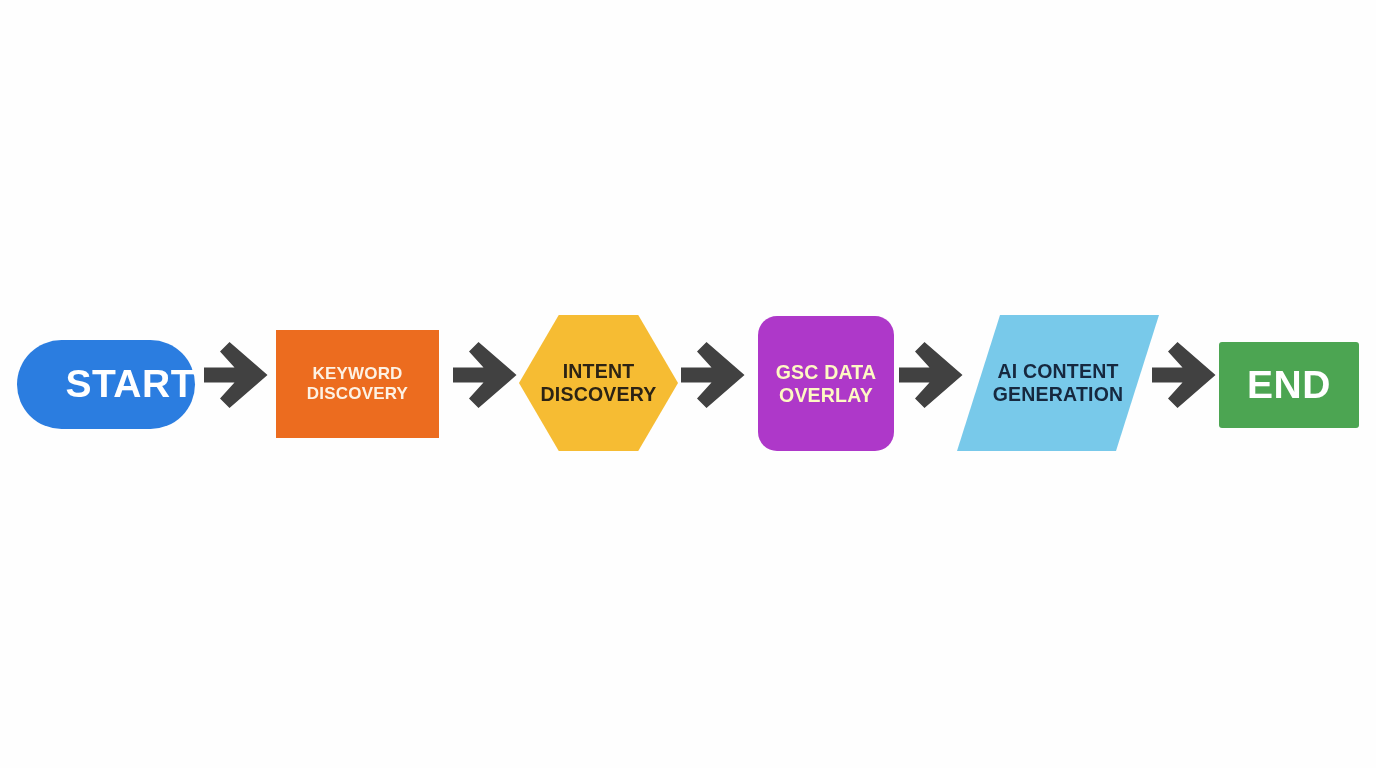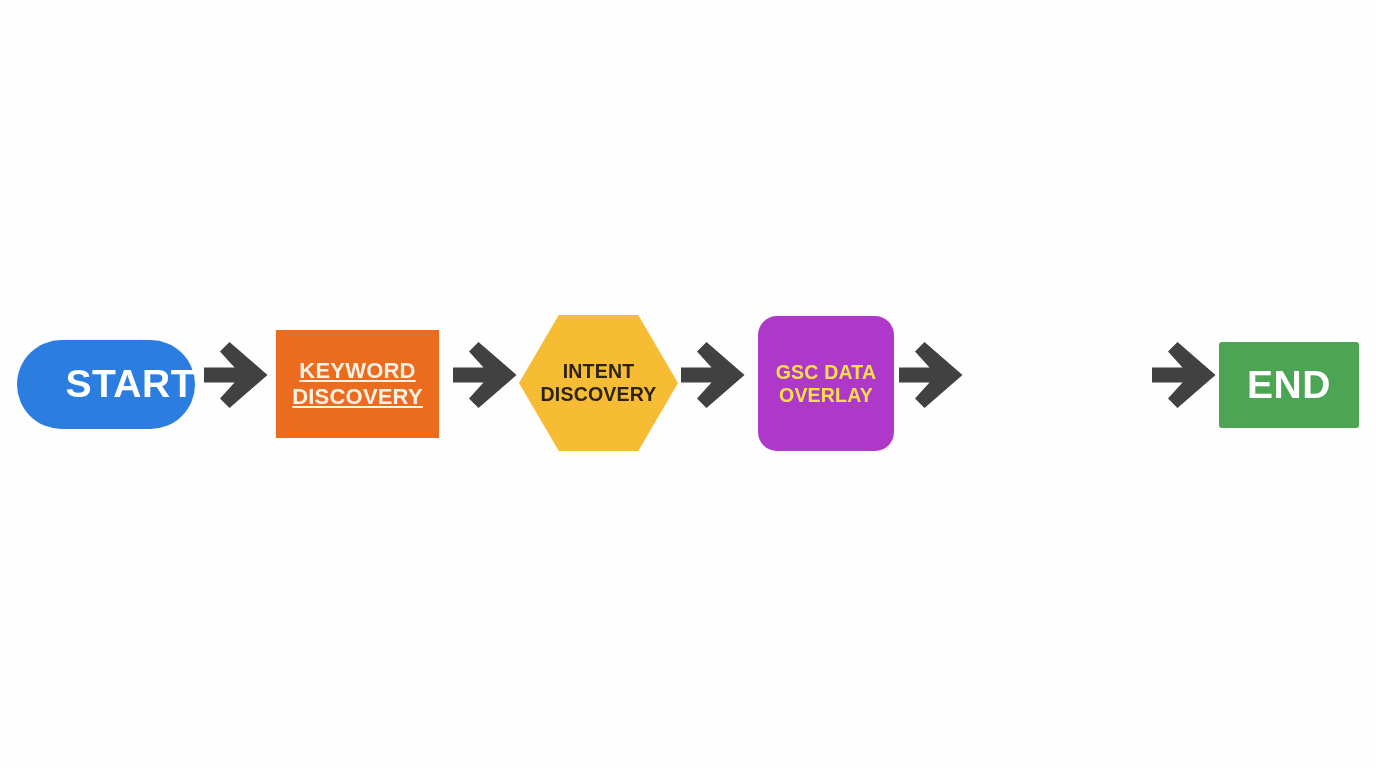--- a/index.html
+++ b/index.html
@@ -62,22 +62,21 @@
   #node-keyword {
     left: 276px;
     top: 330px;
     width: 163px;
     height: 108px;
     background: #ec6c1f;
     border-radius: 0;
   }
   #node-keyword .label {
     color: #fdf2e4;
-    font-size: 22px;
-    text-decoration: underline;
+    font-size: 17px;
   }
 
   
   #node-intent {
     left: 519px;
     top: 315px;
     width: 159px;
     height: 136px;
     background: #f6bc33;
     clip-path: polygon(25% 0%, 75% 0%, 100% 50%, 75% 100%, 25% 100%, 0% 50%);
@@ -90,21 +89,21 @@
   
   #node-gsc {
     left: 758px;
     top: 316px;
     width: 136px;
     height: 135px;
     background: #ae38c9;
     border-radius: 19px;
   }
   #node-gsc .label {
-    color: #fde047;
+    color: #fef9c3;
     font-size: 19.5px;
   }
 
   
   #node-ai {
     left: 957px;
     top: 315px;
     width: 202px;
     height: 136px;
     background: transparent;
@@ -198,20 +197,25 @@
     <span class="label">GSC DATA
 OVERLAY</span>
   </div>
 
   <div class="arrow" id="arrow-4">
     <svg viewBox="0 0 66 68" xmlns="http://www.w3.org/2000/svg" aria-hidden="true">
       <path d="M0 26.5 H30.5 L16 10.5 L25.5 1 L63.5 34 L25.5 67 L16 57.5 L30.5 41.5 H0 Z" fill="#414141"></path>
     </svg>
   </div>
 
+  <div class="node" id="node-ai">
+    <span class="para-fill"></span>
+    <span class="label">AI CONTENT
+GENERATION</span>
+  </div>
 
   <div class="arrow" id="arrow-5">
     <svg viewBox="0 0 66 68" xmlns="http://www.w3.org/2000/svg" aria-hidden="true">
       <path d="M0 26.5 H30.5 L16 10.5 L25.5 1 L63.5 34 L25.5 67 L16 57.5 L30.5 41.5 H0 Z" fill="#414141"></path>
     </svg>
   </div>
 
   <div class="node" id="node-end">
     <span class="label">END</span>
   </div>

